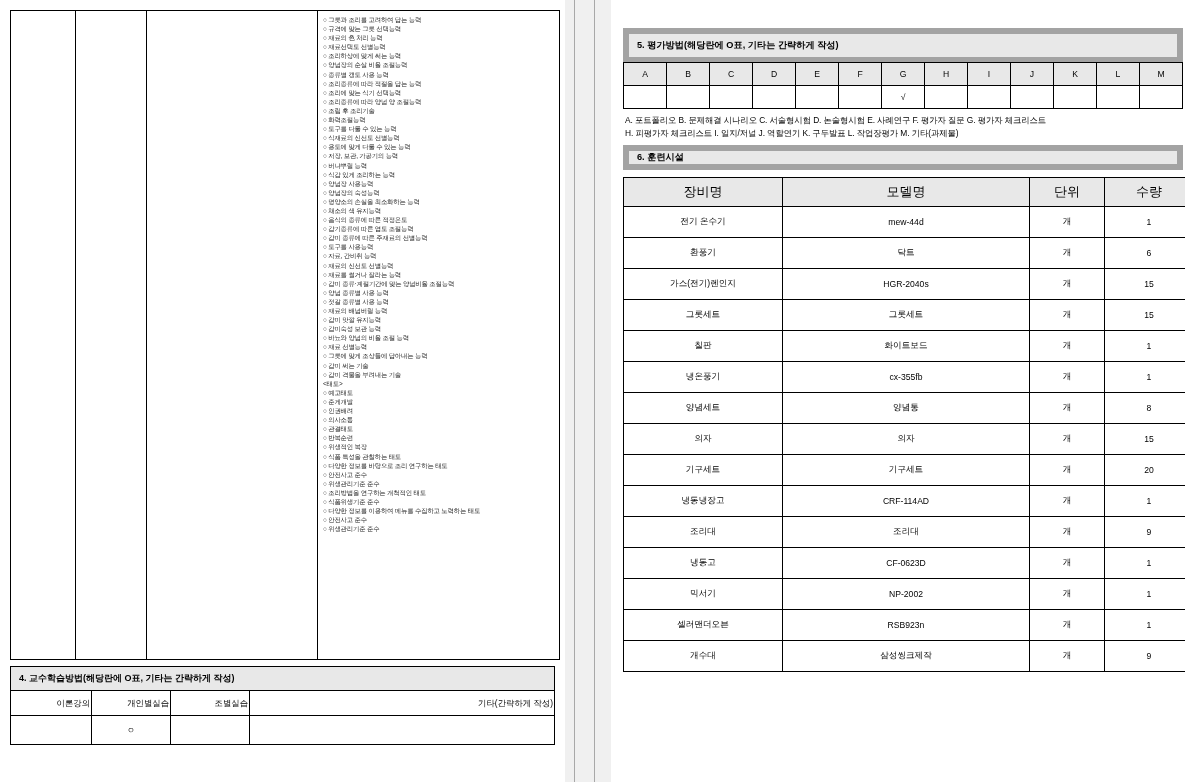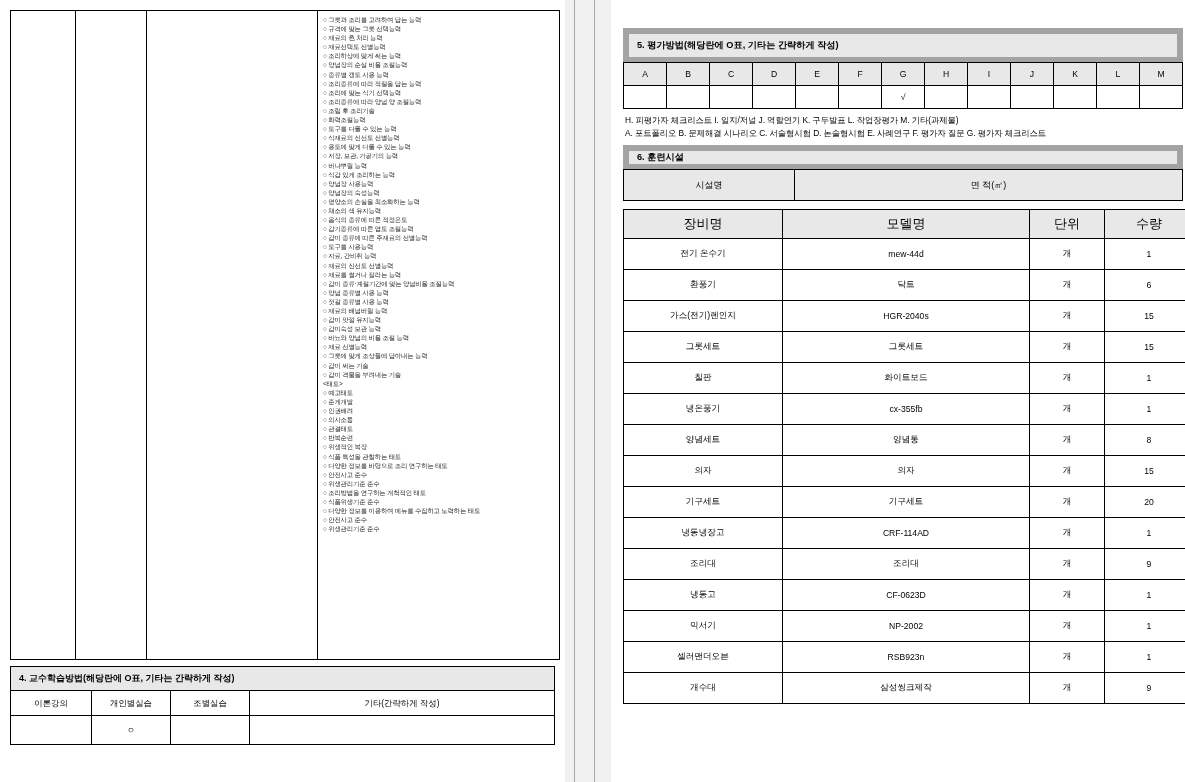--- a/index.html
+++ b/index.html
@@ -78,21 +78,21 @@
     table-layout: fixed;
     margin-top: -1px;
   }
   .sec4-table th, .sec4-table td {
     border: 1px solid #000000;
     font-size: 8.4px;
     text-align: center;
     height: 22px;
     color: #000000;
   }
-  .sec4-table th { font-weight: normal; }
+  .sec4-table th { font-weight: normal; text-align: right; }
   .sec4-table td { height: 26px; }
   .w-theory { width: 78px; }
   .w-indiv { width: 76px; }
   .w-group { width: 76px; margin-left: 43px; }
   .w-etc { width: auto; }
 
   
   .gutter {
     position: absolute;
     left: 565px;
@@ -316,31 +316,27 @@
               <td></td>
               <td></td>
               <td></td>
               <td></td>
               <td></td>
               <td></td>
             </tr>
       </tbody>
         </table>
       <div class="legend">
+        <div>A.  포트폴리오  B.  문제해결 시나리오 C.  서술형시험  D.  논술형시험  E.  사례연구  F.  평가자 질문 G.  평가자 체크리스트</div>
         <div>H.  피평가자 체크리스트 I.  일지/저널  J.  역할연기  K.  구두발표   L.  작업장평가 M.  기타(과제물)</div>
-        <div>A.  포트폴리오  B.  문제해결 시나리오 C.  서술형시험  D.  논술형시험  E.  사례연구  F.  평가자 질문 G.  평가자 체크리스트</div>
       </div>
 
       <div class="band thin">6.  훈련시설</div>
       <table class="grid-table fac-table">
         <tbody>
-            <tr>
-          <th class="fac-name">시설명</th>
-          <th>면 적(㎡)</th>
-        </tr>
       </tbody>
         </table>
 
       <div class="spacer8"></div>
 
       <table class="grid-table equip-table">
         <thead>
           <tr>
             <th class="eq-name">장비명</th>
             <th class="eq-model">모델명</th>

